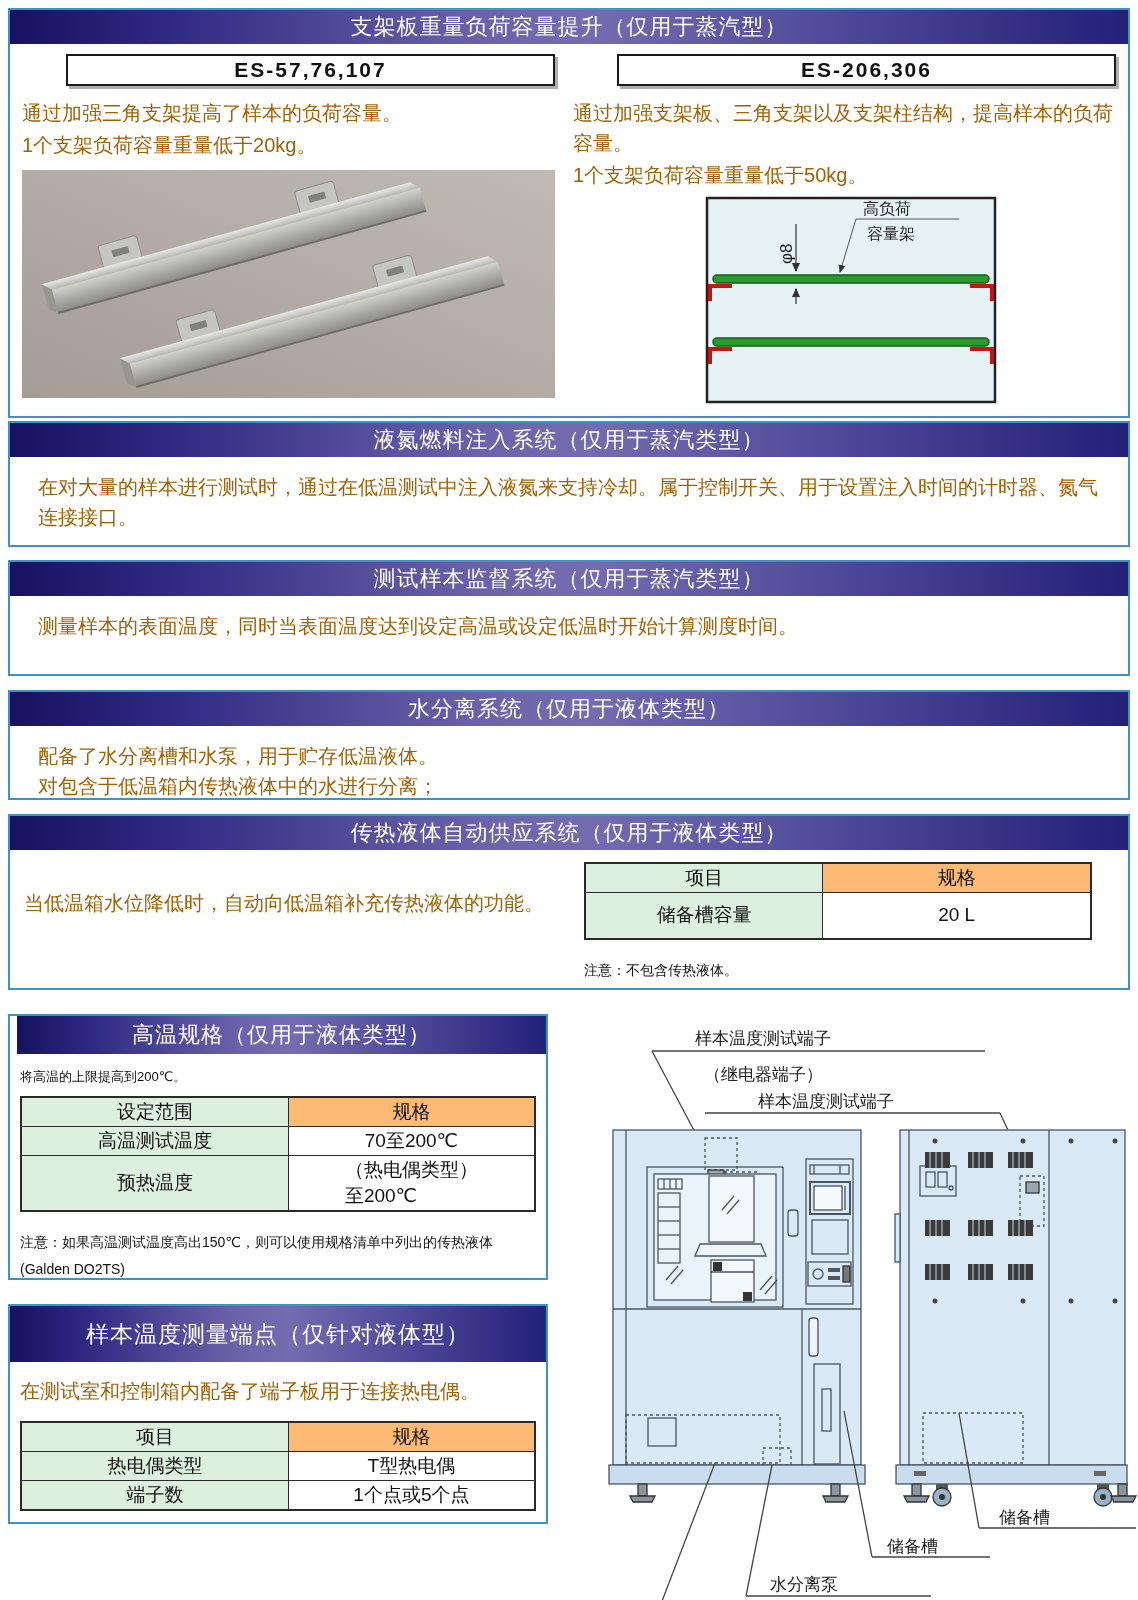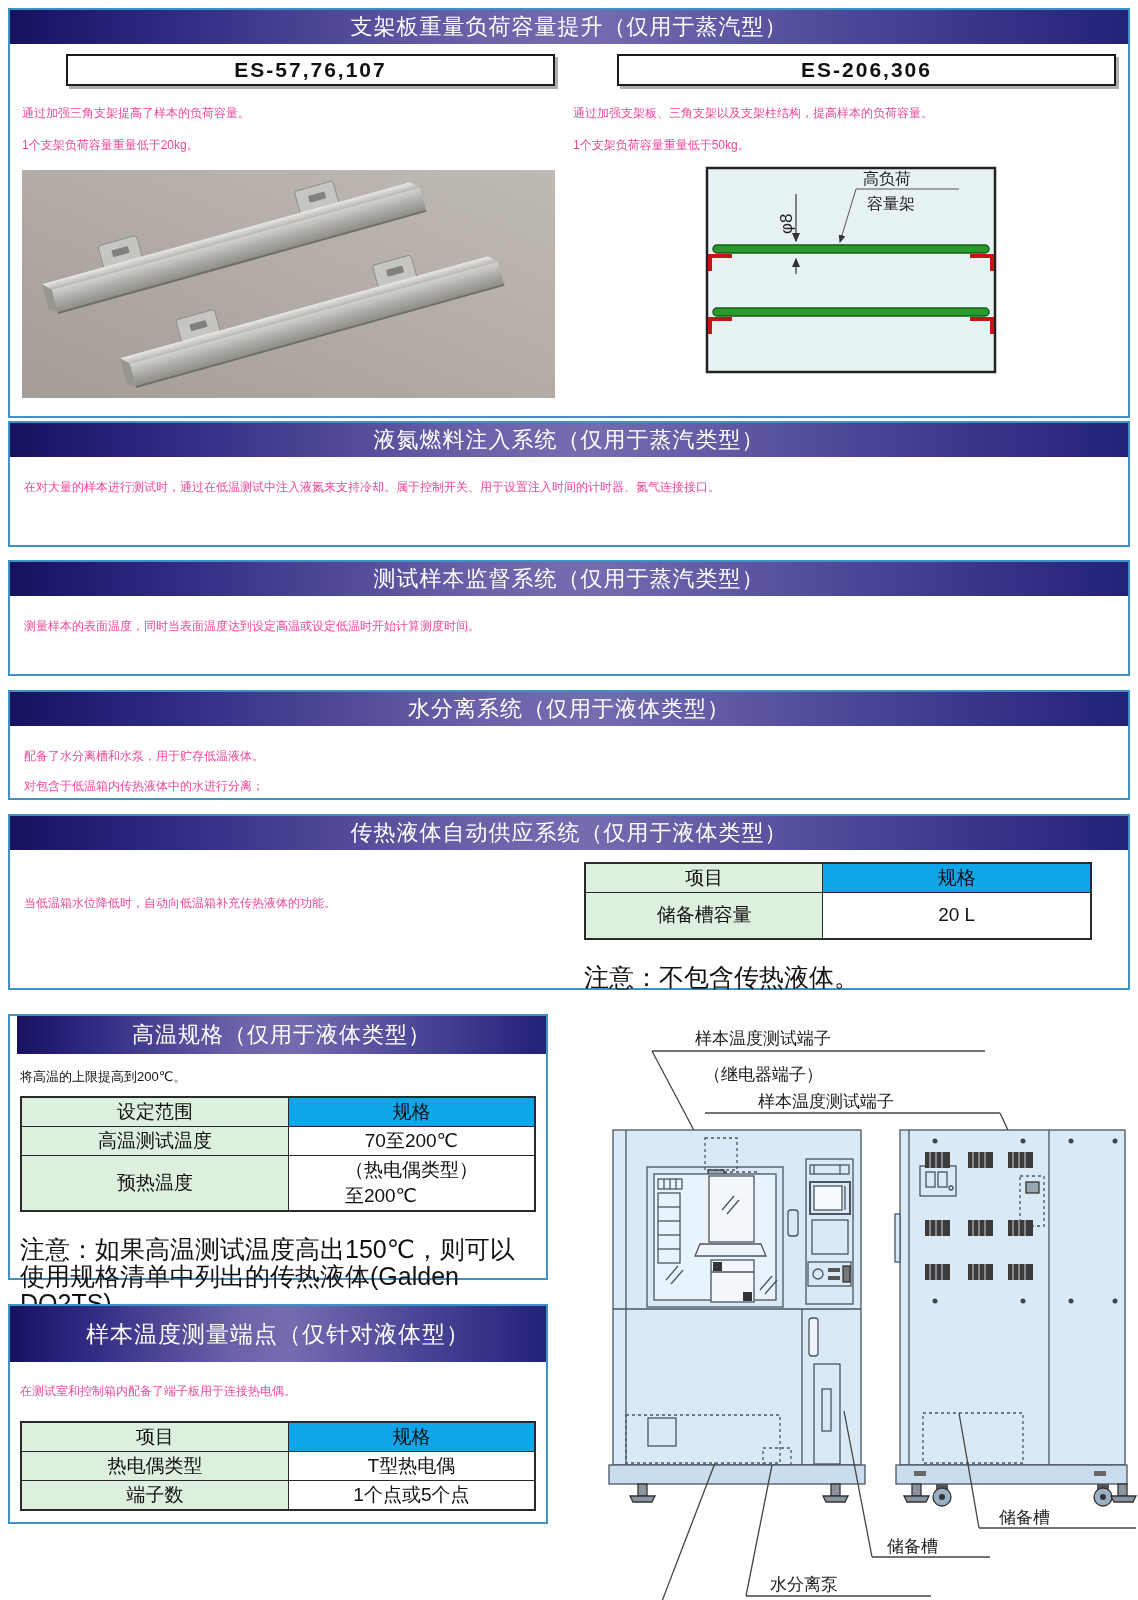--- a/index.html
+++ b/index.html
@@ -7,54 +7,54 @@
   body {
     width:1138px; height:1600px; overflow:hidden; position:relative;
     font-family:"Liberation Sans","DejaVu Sans",sans-serif; color:#111;
   }
   .sec { margin:0 8px; border:2px solid #3e92c6; background:#fff; }
   .sec-hdr {
     height:34px; line-height:34px; text-align:center; color:#fff;
     font-size:22px; letter-spacing:1px;
     background:linear-gradient(90deg,#171160 0%,#2e2a82 14%,#6b62a9 42%,#756cb0 52%,#4a4697 76%,#232178 100%);
   }
-  .body-text { font-size:12px; line-height:30px; color:#ec4899; }
+  .body-text { font-size:20px; line-height:30px; color:#a16207; }
 
   
   .s1 { margin-top:8px; height:410px; }
   .s1-content { display:flex; padding:10px 12px 0 12px; }
   .s1-col-l { width:540px; }
   .s1-col-r { width:558px; margin-left:18px; }
   .model-hdr {
     border:2px solid #1a1a1a; background:#fff; text-align:center;
     font-size:21px; font-weight:bold; letter-spacing:2px; padding:2px 0;
     box-shadow:3px 3px 0 rgba(110,110,110,.55); margin-bottom:12px;margin-left:44px;
   }
   .s1 p { margin-bottom:2px; }
   .photo-wrap { margin-top:10px; }
   .diag1-wrap { margin-top:4px; padding-left:118px; }
 
   
   .s2 { margin-top:3px; height:126px; }
   .s3 { margin-top:13px; height:116px; }
   .s4 { margin-top:14px; height:110px; }
   .s5 { margin-top:14px; height:176px; }
-  .pad-body { padding:15px 14px 0 14px; }
+  .pad-body { padding:15px 14px 0 28px; }
 
   
   .s5-body { display:flex; padding:12px 14px 0 14px; }
   .s5-left { width:560px; padding-right:16px; }
   .s5-right { width:508px; }
-  .note-text { font-size:25px; line-height:26px; margin-top:24px; }
+  .note-text { font-size:14px; line-height:26px; margin-top:17px; }
 
   
   table.spec { border-collapse:collapse; width:100%; border:2px solid #2a2a2a; }
   table.spec td { border:1px solid #2a2a2a; text-align:center; font-size:19px; padding:1px 4px; }
   .c-green { background:#ddefdd; }
-  .c-blue  { background:#0ea5e9; }
+  .c-blue  { background:#fdba74; }
   .c-white { background:#fff; }
   .two-line { display:inline-block; text-align:left; line-height:26px; }
 
   
   .bottom-wrap { position:relative; height:610px; margin-top:24px; }
   .s6 { position:absolute; left:8px; top:0; width:540px; height:266px; margin:0; }
   .s6 .sec-hdr { height:38px; line-height:38px;margin-left:7px; }
   .s6-body { padding:8px 10px 0 10px; }
   .s6-body .intro { font-size:13px; line-height:29px; }
   .s6 table.spec { margin-top:5px; }

